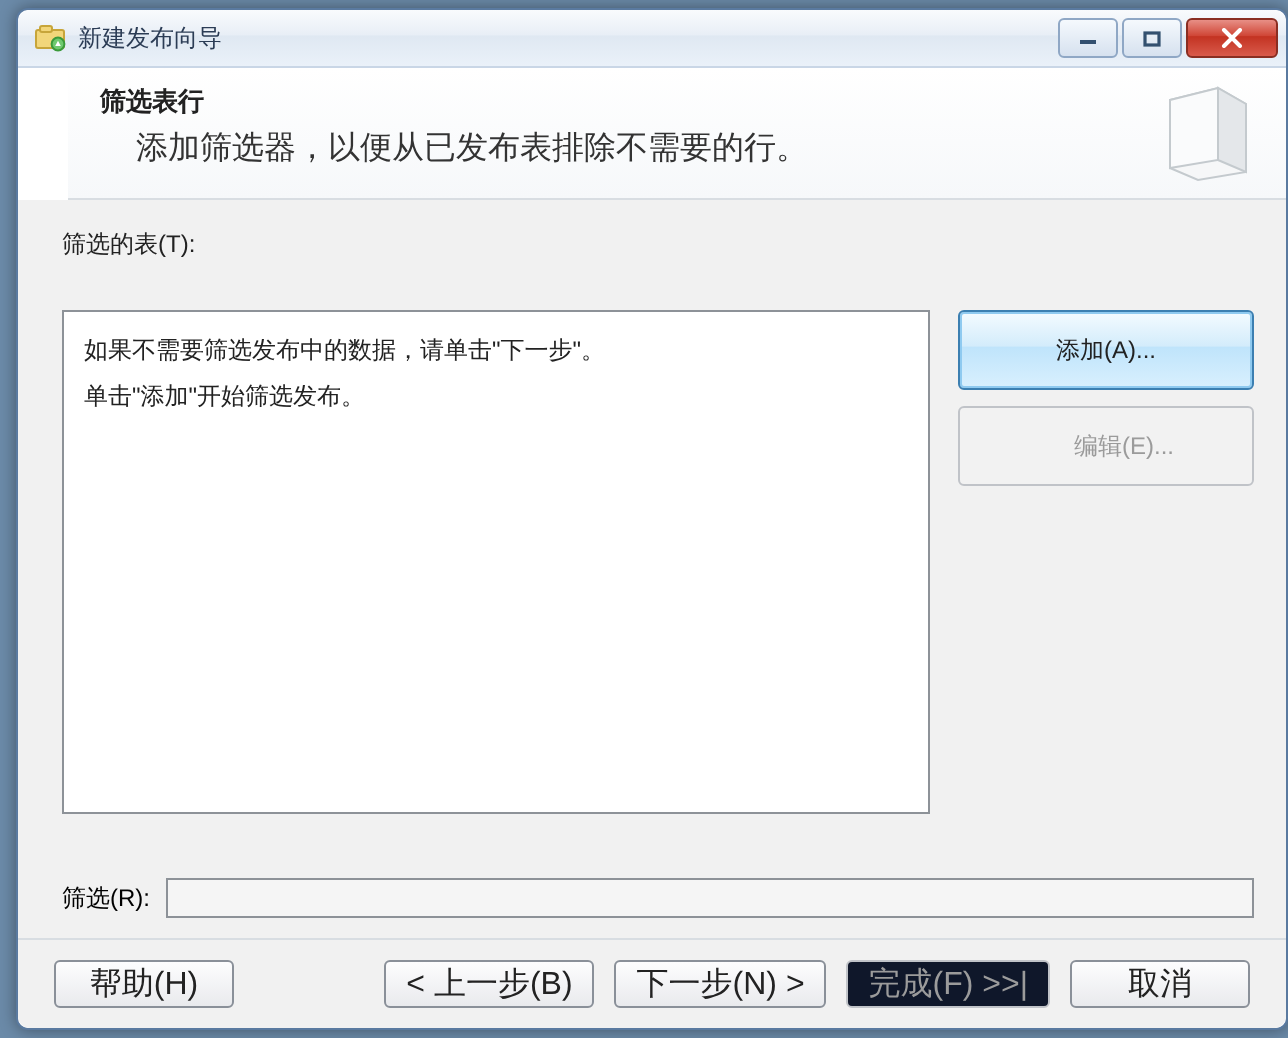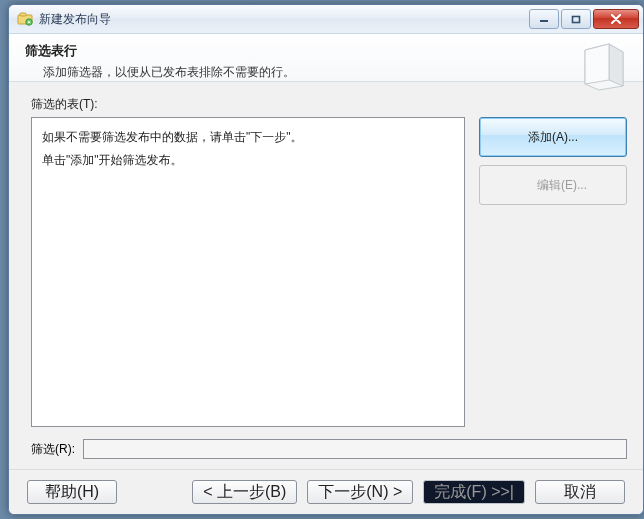--- a/index.html
+++ b/index.html
@@ -64,52 +64,54 @@
     line-height: 1;
   }
   .winbtn.close {
     width: 44px;
     background: linear-gradient(to bottom, #e78f86, #cf4434 45%, #c33322 46%, #d95a4b);
     border-color: #8a2e22;
     color: #fff;
   }
   
   .header-panel {
-    height: 48px;
+    height: 66px;
     background: linear-gradient(to bottom, #ffffff, #f6f8fa);
     border-bottom: 1px solid #d8dde2;
     position: relative;
     padding: 8px 16px;
     box-sizing: border-box;
+    margin-left: 25px;
   }
   .header-panel .head-title {
     font-weight: bold;
     font-size: 13px;
     color: #222;
   }
   .header-panel .head-sub {
     margin: 4px 0 0 18px;
     color: #333;
-    font-size: 12px;
+    font-size: 16px;
   }
   .header-illus {
     position: absolute;
     right: 14px;
     top: 6px;
     width: 52px;
     height: 52px;
   }
   
   .body-area {
     flex: 1;
     background: #f1f1f1;
     padding: 14px 16px 10px 22px;
     box-sizing: border-box;
     display: flex;
     flex-direction: column;
+    gap: 20px;
   }
   .field-label {
     color: #222;
     margin-bottom: 4px;
   }
   .content-row {
     display: flex;
     gap: 14px;
     flex: 1;
     min-height: 0;

